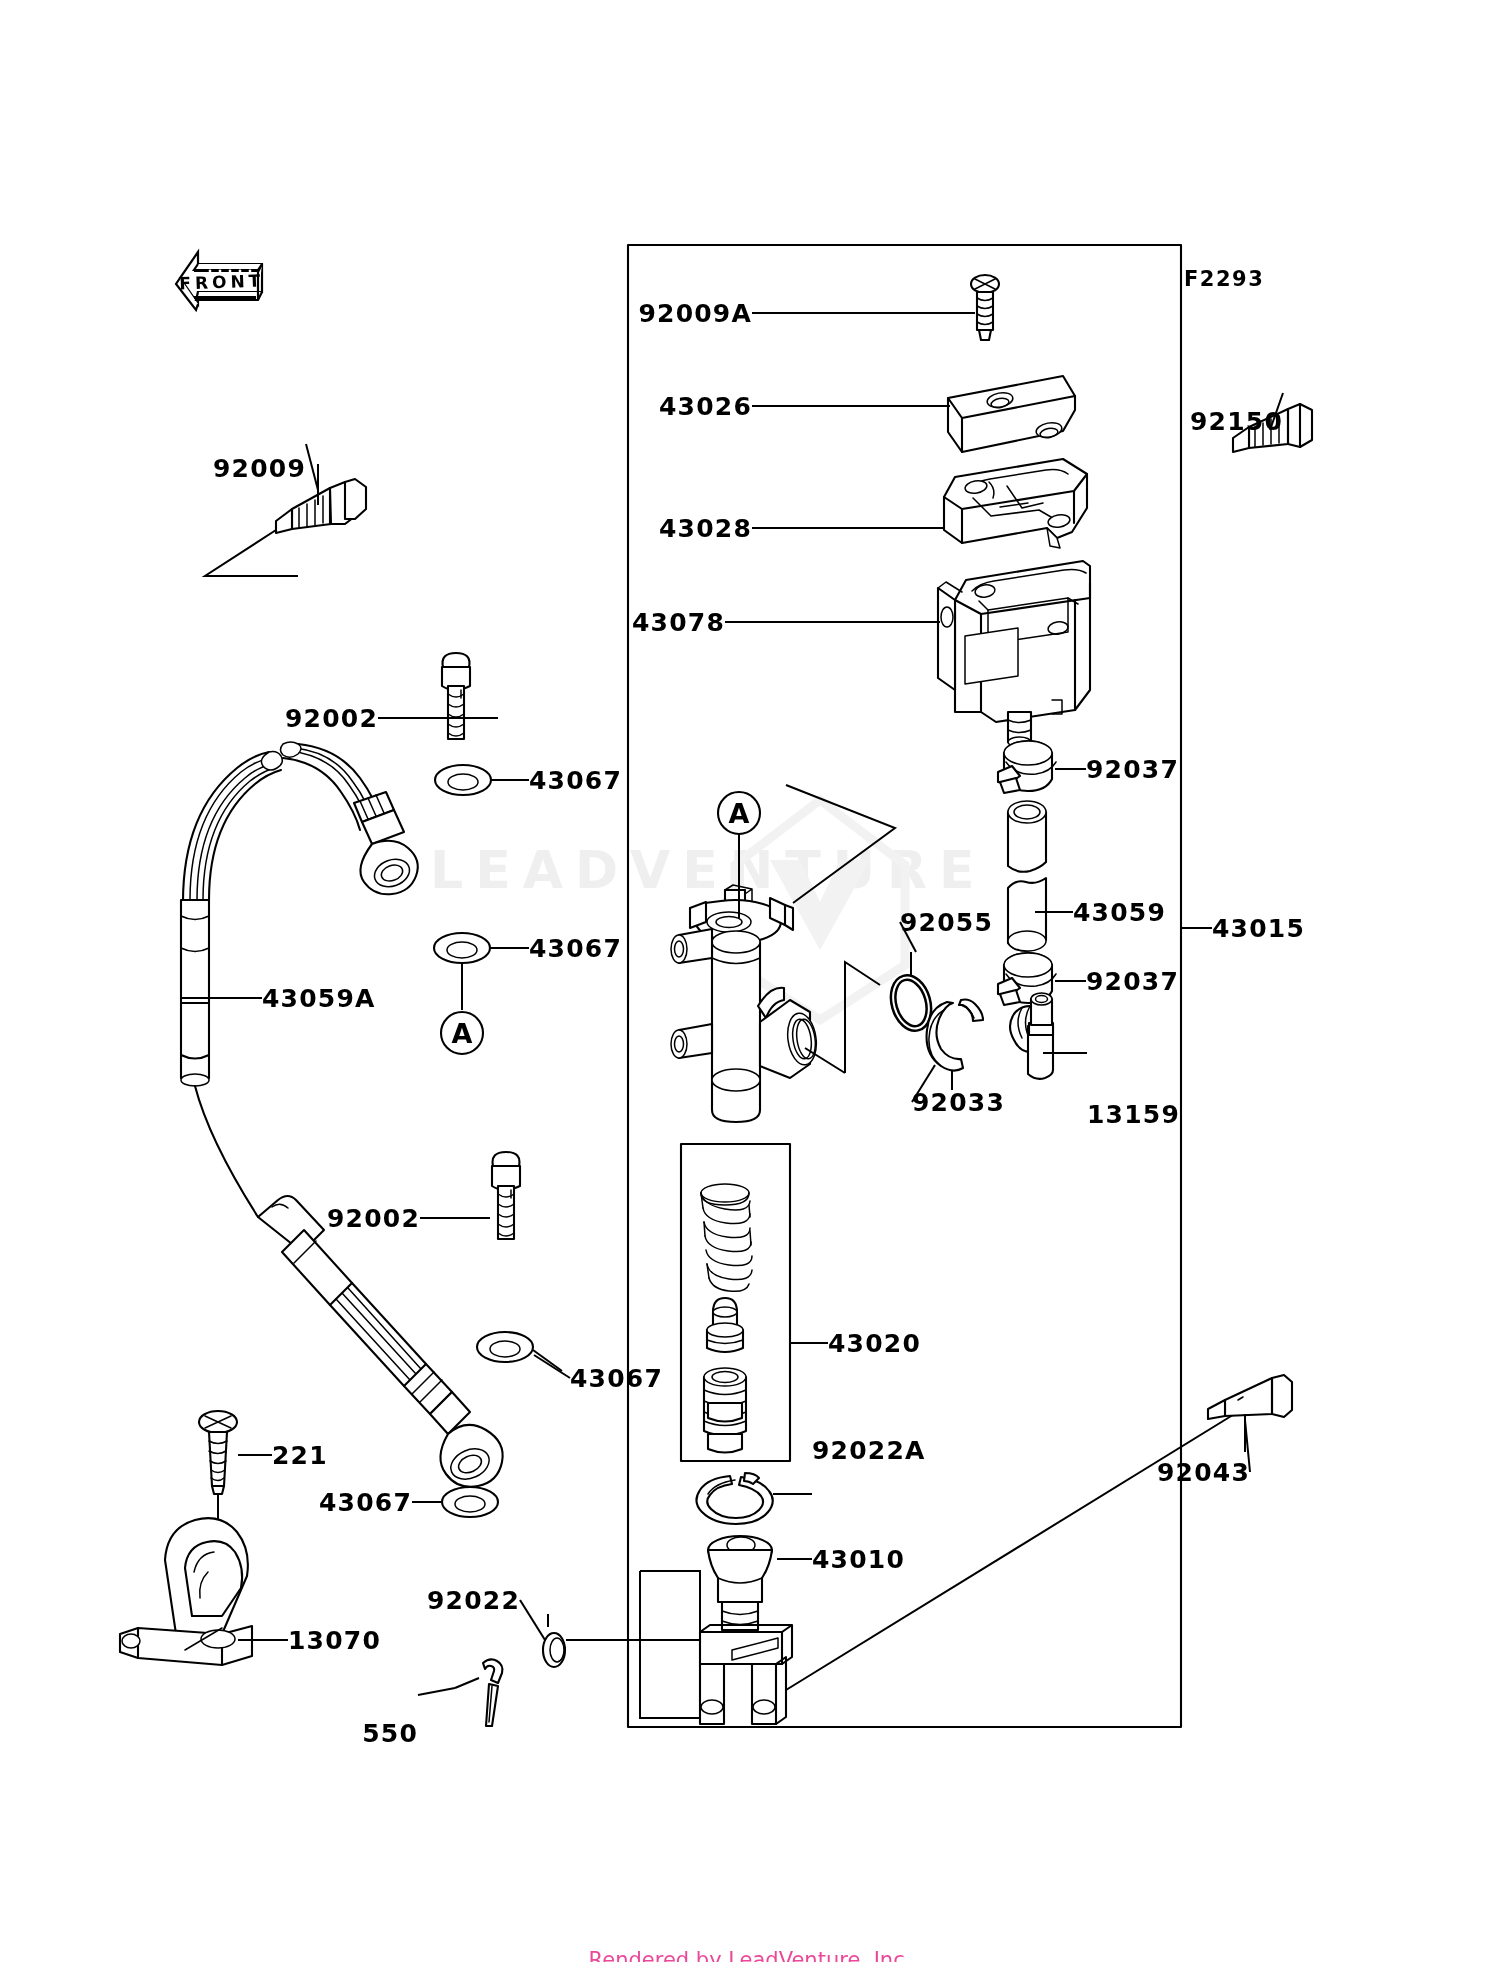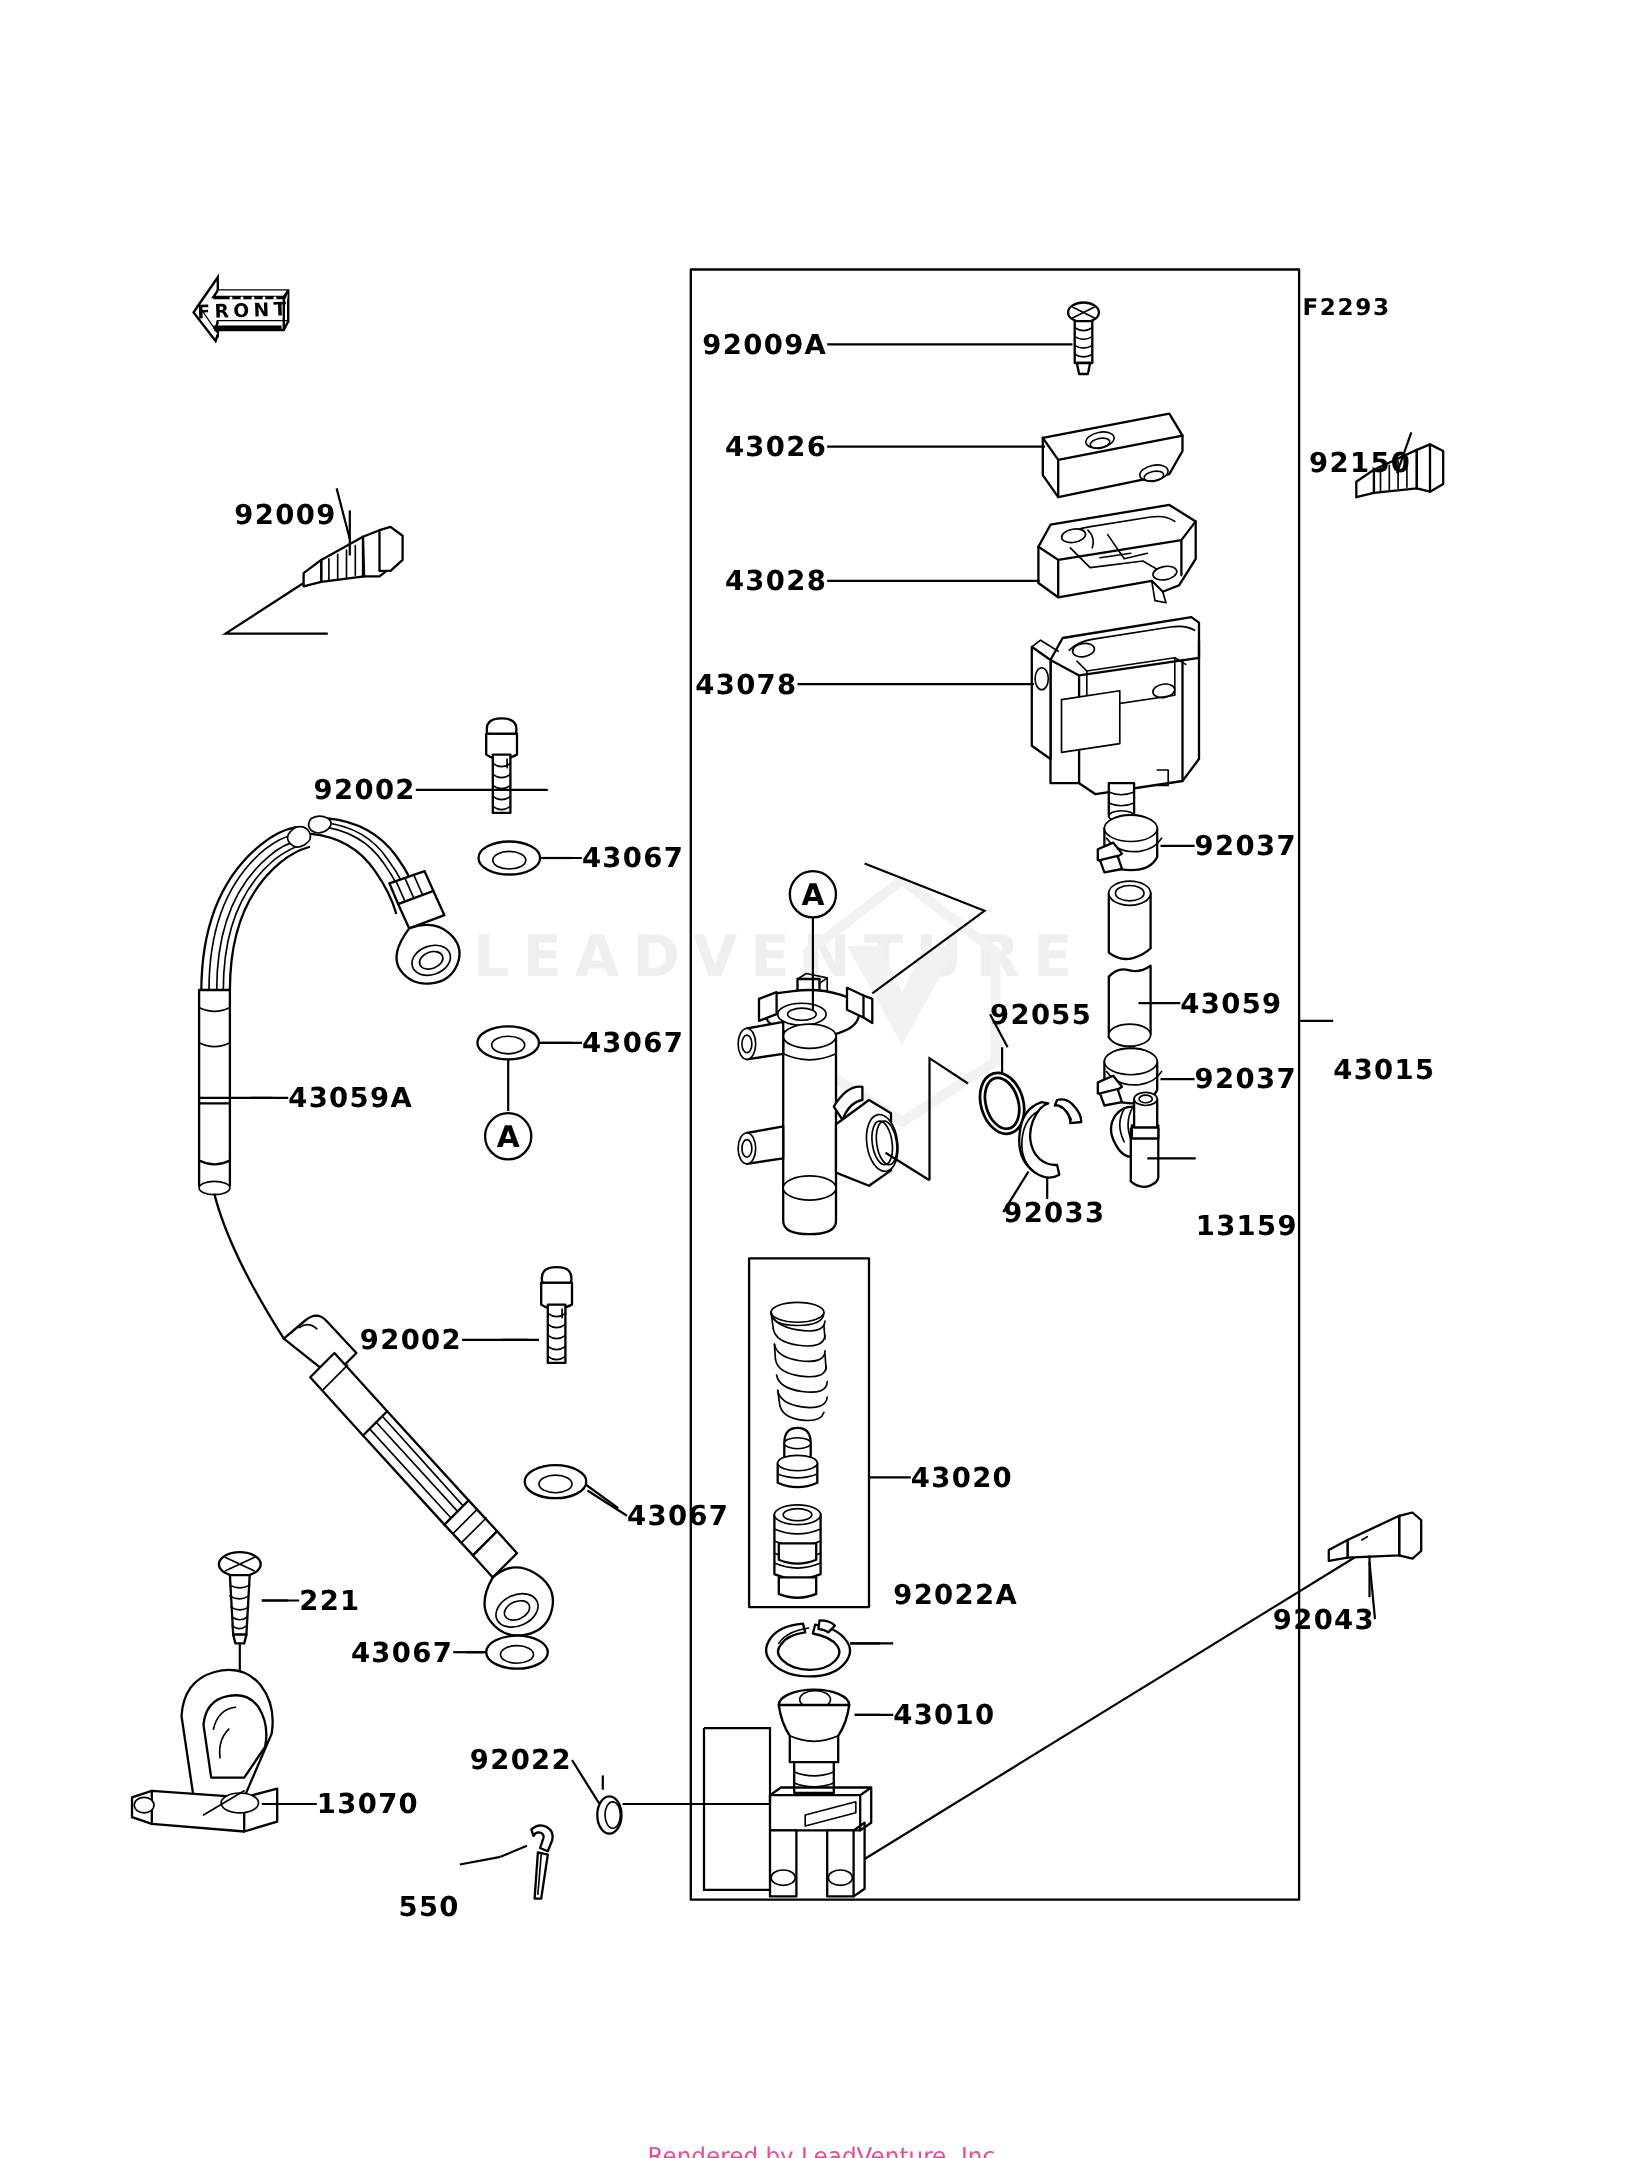--- a/index.html
+++ b/index.html
@@ -555,21 +555,21 @@
   <div id="label-layer">
       <div class="lbl right" style="left: 752px; top: 313px;">92009A</div>
       <div class="lbl right" style="left: 752px; top: 406px;">43026</div>
       <div class="lbl right" style="left: 752px; top: 528px;">43028</div>
       <div class="lbl right" style="left: 725px; top: 622px;">43078</div>
       <div class="lbl right" style="left: 1283px; top: 393px; margin-top: 28px;">92150</div>
       <div class="lbl left" style="left: 1086px; top: 769px;">92037</div>
       <div class="lbl left" style="left: 1073px; top: 912px;">43059</div>
       <div class="lbl left" style="left: 1086px; top: 981px;">92037</div>
       <div class="lbl left" style="left: 1087px; top: 1114px;">13159</div>
-      <div class="lbl left" style="left: 1212px; top: 928px; margin-top: 44px;">43015</div>
+      <div class="lbl left" style="left: 1212px; top: 928px;">43015</div>
       <div class="lbl left" style="left: 900px; top: 922px; text-align: right;">92055</div>
       <div class="lbl left" style="left: 912px; top: 1102px;">92033</div>
       <div class="lbl left" style="left: 828px; top: 1343px;">43020</div>
       <div class="lbl left" style="left: 812px; top: 1450px;">92022A</div>
       <div class="lbl left" style="left: 812px; top: 1559px;">43010</div>
       <div class="lbl right" style="left: 520px; top: 1600px;">92022</div>
       <div class="lbl right" style="left: 1250px; top: 1472px;">92043</div>
       <div class="lbl right" style="left: 306px; top: 444px; margin-top: 24px;">92009</div>
       <div class="lbl right" style="left: 378px; top: 718px;">92002</div>
       <div class="lbl left" style="left: 529px; top: 780px;">43067</div>

